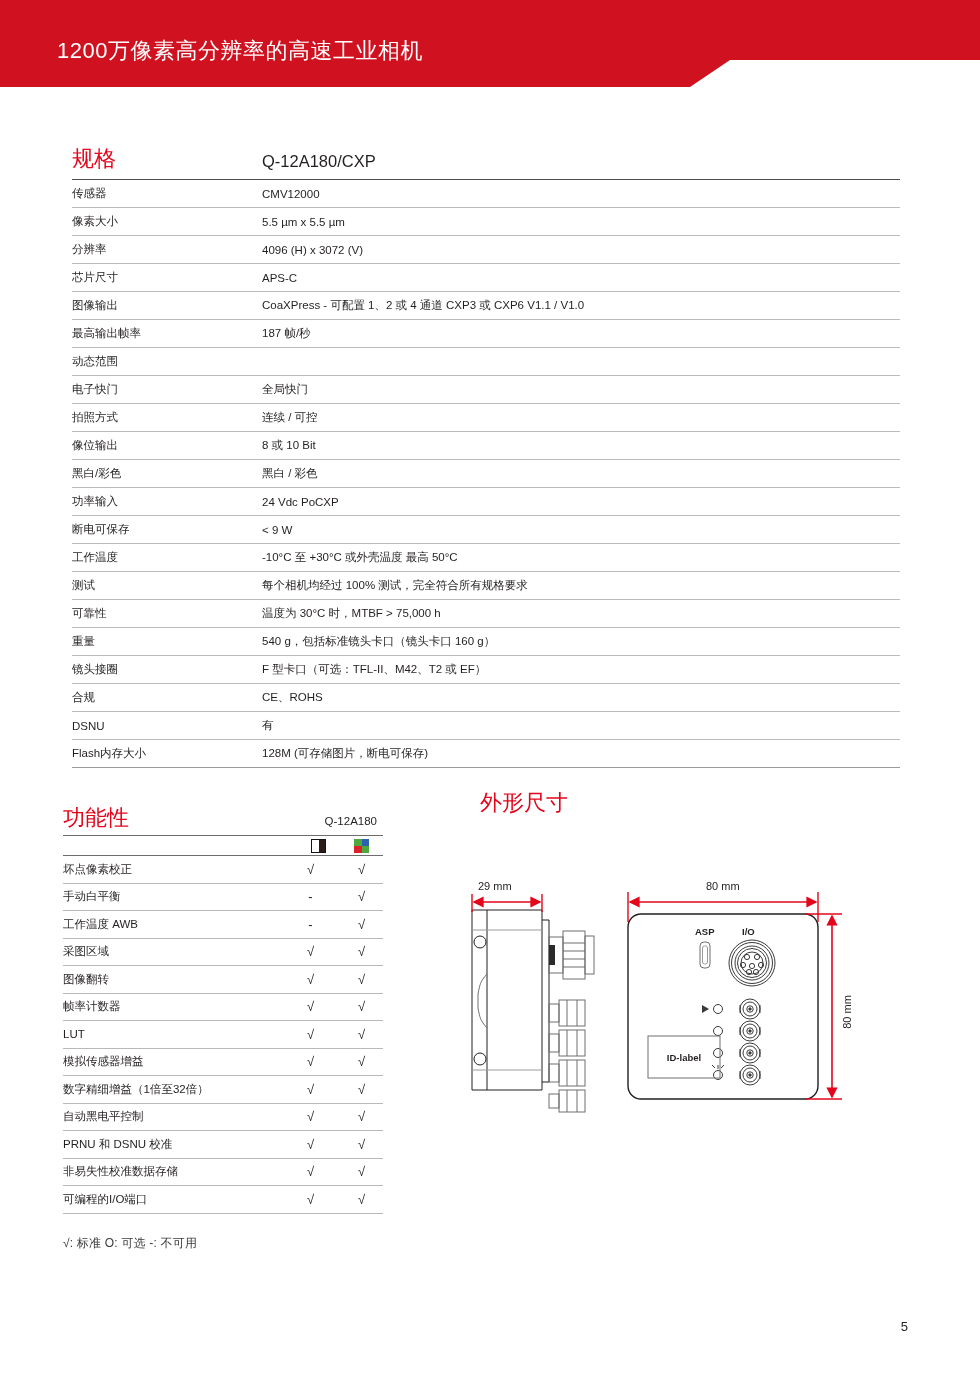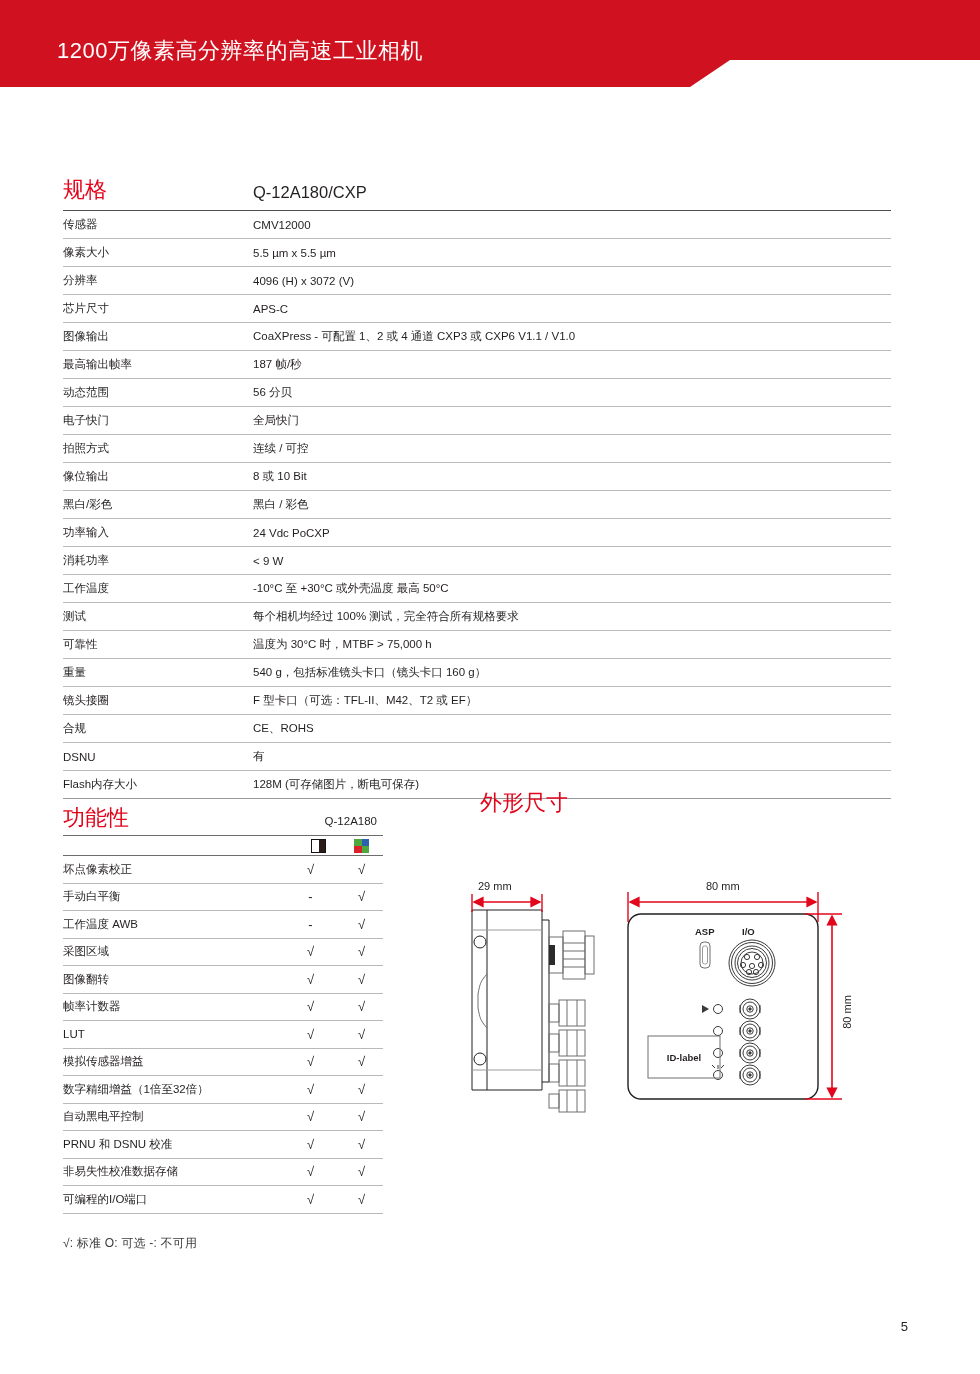--- a/index.html
+++ b/index.html
@@ -41,24 +41,23 @@
   
   .sec-head {
     color: #e2051b;
     font-size: 22px;
     line-height: 1;
   }
 
   
   .specs {
     position: absolute;
-    left: 63px;
+    left: 72px;
     top: 148px;
     width: 828px;
-    margin-top: 31px;
   }
   .specs-head-row {
     display: flex;
     align-items: flex-end;
     padding-bottom: 9px;
     border-bottom: 1.4px solid #4d4d4d;
   }
   .specs-head-row .sec-head { width: 190px; }
   .specs-model {
     font-size: 16.5px;
@@ -203,21 +202,20 @@
       <div class="spec-row">
         <div class="spec-label">图像输出</div>
         <div class="spec-value">CoaXPress - 可配置 1、2 或 4 通道 CXP3 或 CXP6 V1.1 / V1.0</div>
       </div>
       <div class="spec-row">
         <div class="spec-label">最高输出帧率</div>
         <div class="spec-value">187 帧/秒</div>
       </div>
       <div class="spec-row">
         <div class="spec-label">动态范围</div>
-        <div class="spec-value">56 分贝</div>
       </div>
       <div class="spec-row">
         <div class="spec-label">电子快门</div>
         <div class="spec-value">全局快门</div>
       </div>
       <div class="spec-row">
         <div class="spec-label">拍照方式</div>
         <div class="spec-value">连续 / 可控</div>
       </div>
       <div class="spec-row">
@@ -226,21 +224,21 @@
       </div>
       <div class="spec-row">
         <div class="spec-label">黑白/彩色</div>
         <div class="spec-value">黑白 / 彩色</div>
       </div>
       <div class="spec-row">
         <div class="spec-label">功率输入</div>
         <div class="spec-value">24 Vdc PoCXP</div>
       </div>
       <div class="spec-row">
-        <div class="spec-label">消耗功率</div>
+        <div class="spec-label">断电可保存</div>
         <div class="spec-value">&lt; 9 W</div>
       </div>
       <div class="spec-row">
         <div class="spec-label">工作温度</div>
         <div class="spec-value">-10°C 至 +30°C 或外壳温度 最高 50°C</div>
       </div>
       <div class="spec-row">
         <div class="spec-label">测试</div>
         <div class="spec-value">每个相机均经过 100% 测试，完全符合所有规格要求</div>
       </div>

